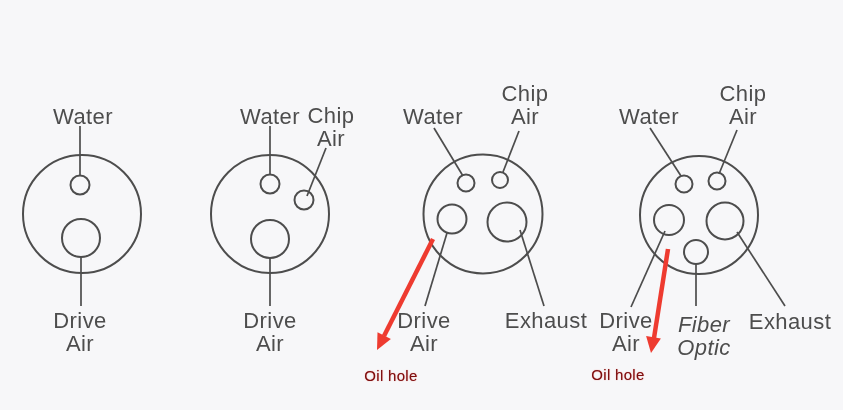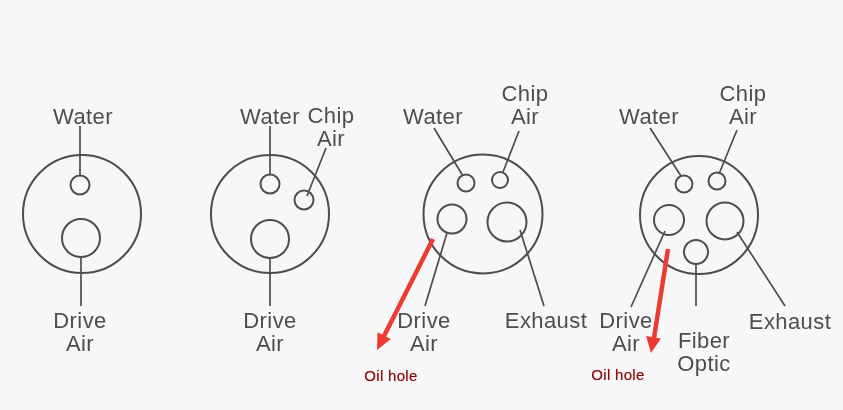--- a/index.html
+++ b/index.html
@@ -133,18 +133,18 @@
   <div class="lbl" style="left:424px; top:332px;">Drive
 Air</div>
   <div class="lbl" style="left:546px; top:320px;">Exhaust</div>
   <div class="oil-lbl" style="left:391px; top:375px;">Oil hole</div>
 
   <div class="lbl" style="left:649px; top:116px;">Water</div>
   <div class="lbl" style="left:743px; top:105px;">Chip
 Air</div>
   <div class="lbl" style="left:626px; top:332px;">Drive
 Air</div>
-  <div class="lbl" style="left:704px; top:352px;">Fiber
+  <div class="lbl" style="left:704px; top:336px;font-style:italic;">Fiber
 Optic</div>
   <div class="lbl" style="left:790px; top:321px;">Exhaust</div>
   <div class="oil-lbl" style="left:618px; top:374px;">Oil hole</div>
 
 </div>
 
 </body></html>

